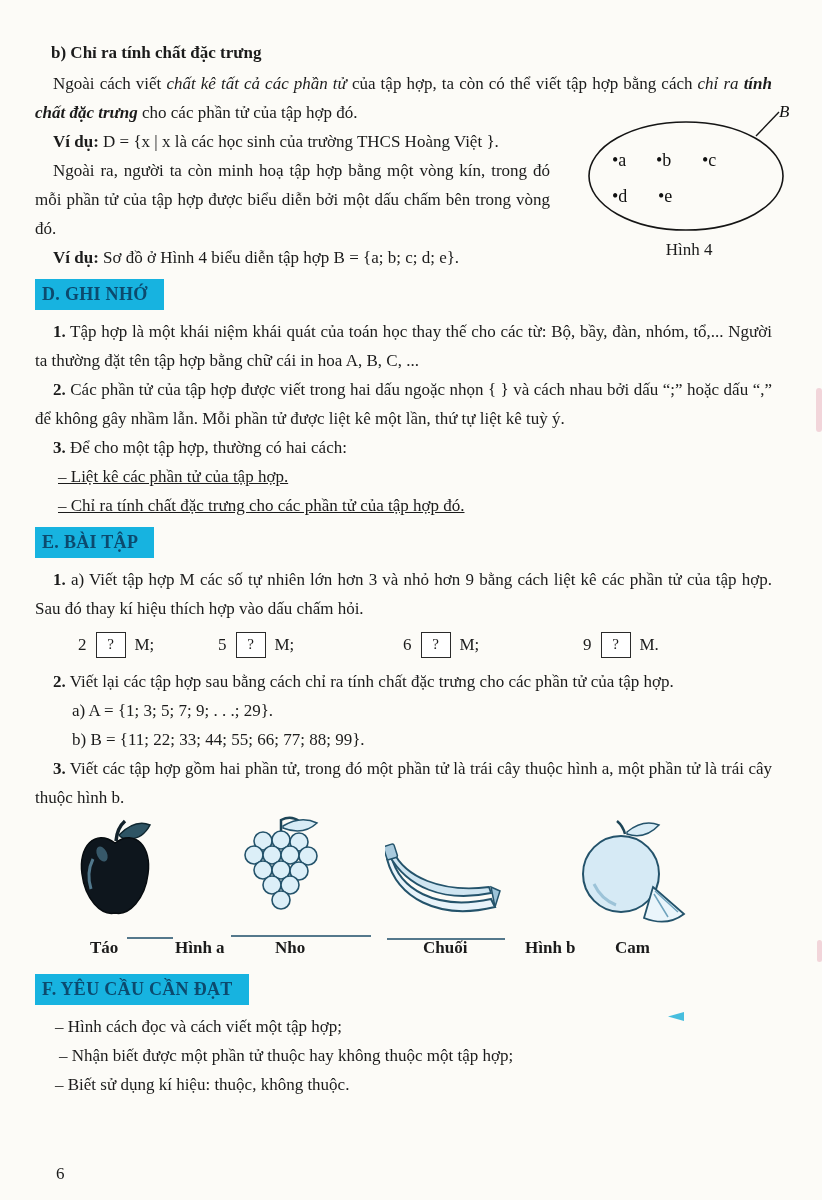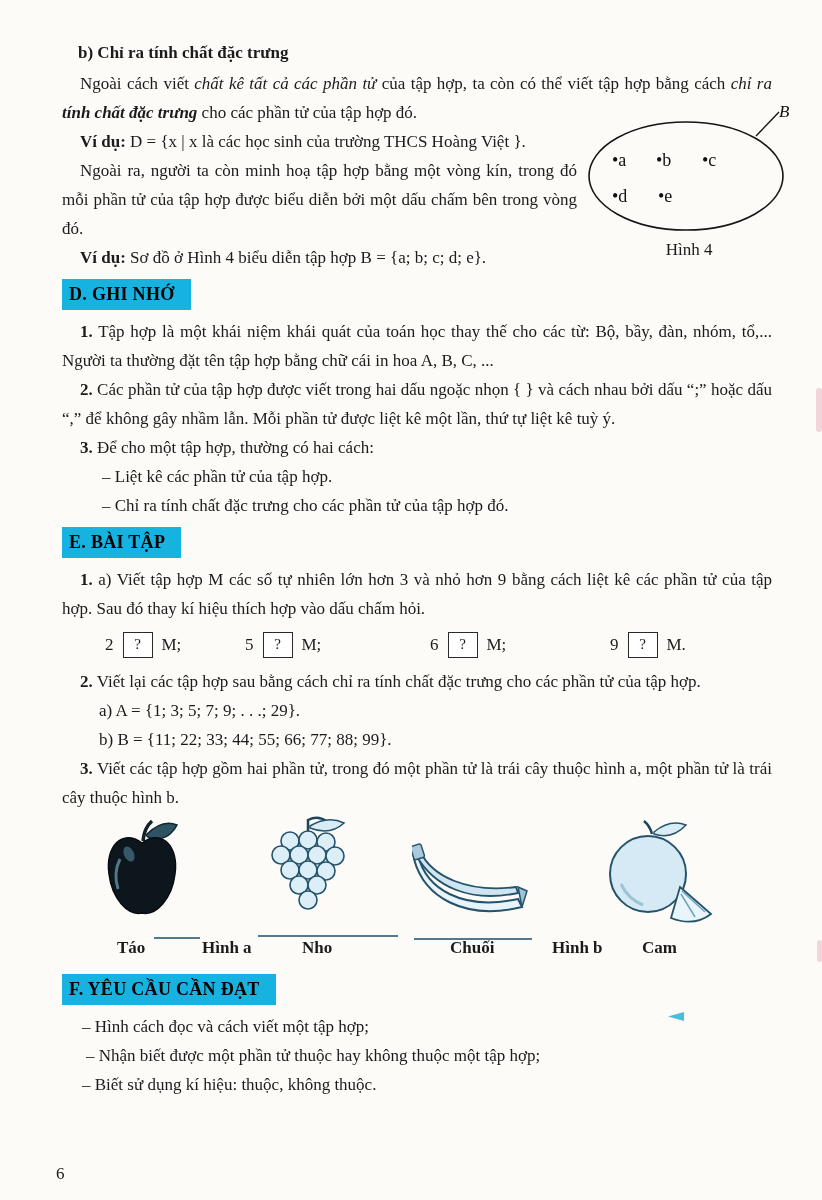--- a/index.html
+++ b/index.html
@@ -5,34 +5,34 @@
   * { margin:0; padding:0; box-sizing:border-box; }
   html,body { width:822px; height:1200px; }
   body {
     background:#fcfbf7;
     font-family:"Liberation Serif","DejaVu Serif",serif;
     color:#1b1b1b;
     position:relative;
     overflow:hidden;
   }
   .page { position:relative; width:822px; height:1200px; }
-  .content { padding:38px 50px 0 62px; font-size:17px; line-height:29px; }
+  .content { padding:38px 50px 0 35px; font-size:17px; line-height:29px; }
   .b-head { font-weight:bold; margin-left:16px; margin-bottom:2px; }
   p.just { text-align:justify; text-indent:18px; }
   .narrow { width:515px; }
   .bold { font-weight:bold; }
   .it { font-style:italic; }
   .bit { font-weight:bold; font-style:italic; }
   .chip-row { margin:7px 0; }
   .chip {
-    display:inline-block; background:#17b3e0; color:#000000;
+    display:inline-block; background:#17b3e0; color:#0c4a6e;
     font-weight:bold; font-size:18px; line-height:28px;
     padding:1px 16px 2px 7px; letter-spacing:0.3px;
   }
-  .dash { margin-left:40px; }
+  .dash { margin-left:23px;text-decoration:underline; }
   .sub { margin-left:37px; }
   .qrow { position:relative; height:32px; margin:7px 0 5px; }
   .qg { position:absolute; top:0; display:inline-flex; align-items:center; gap:9px; }
   .qbox {
     width:30px; height:26px; border:1.4px solid #2a2a2a; background:#fff;
     display:inline-flex; align-items:center; justify-content:center;
     font-size:15px; line-height:1;
   }
   .diagram { position:absolute; top:102px; right:30px; width:206px; text-align:center; }
   .diagram .cap { font-size:17px; margin-top:2px;font-family:Liberation Serif, serif; }

